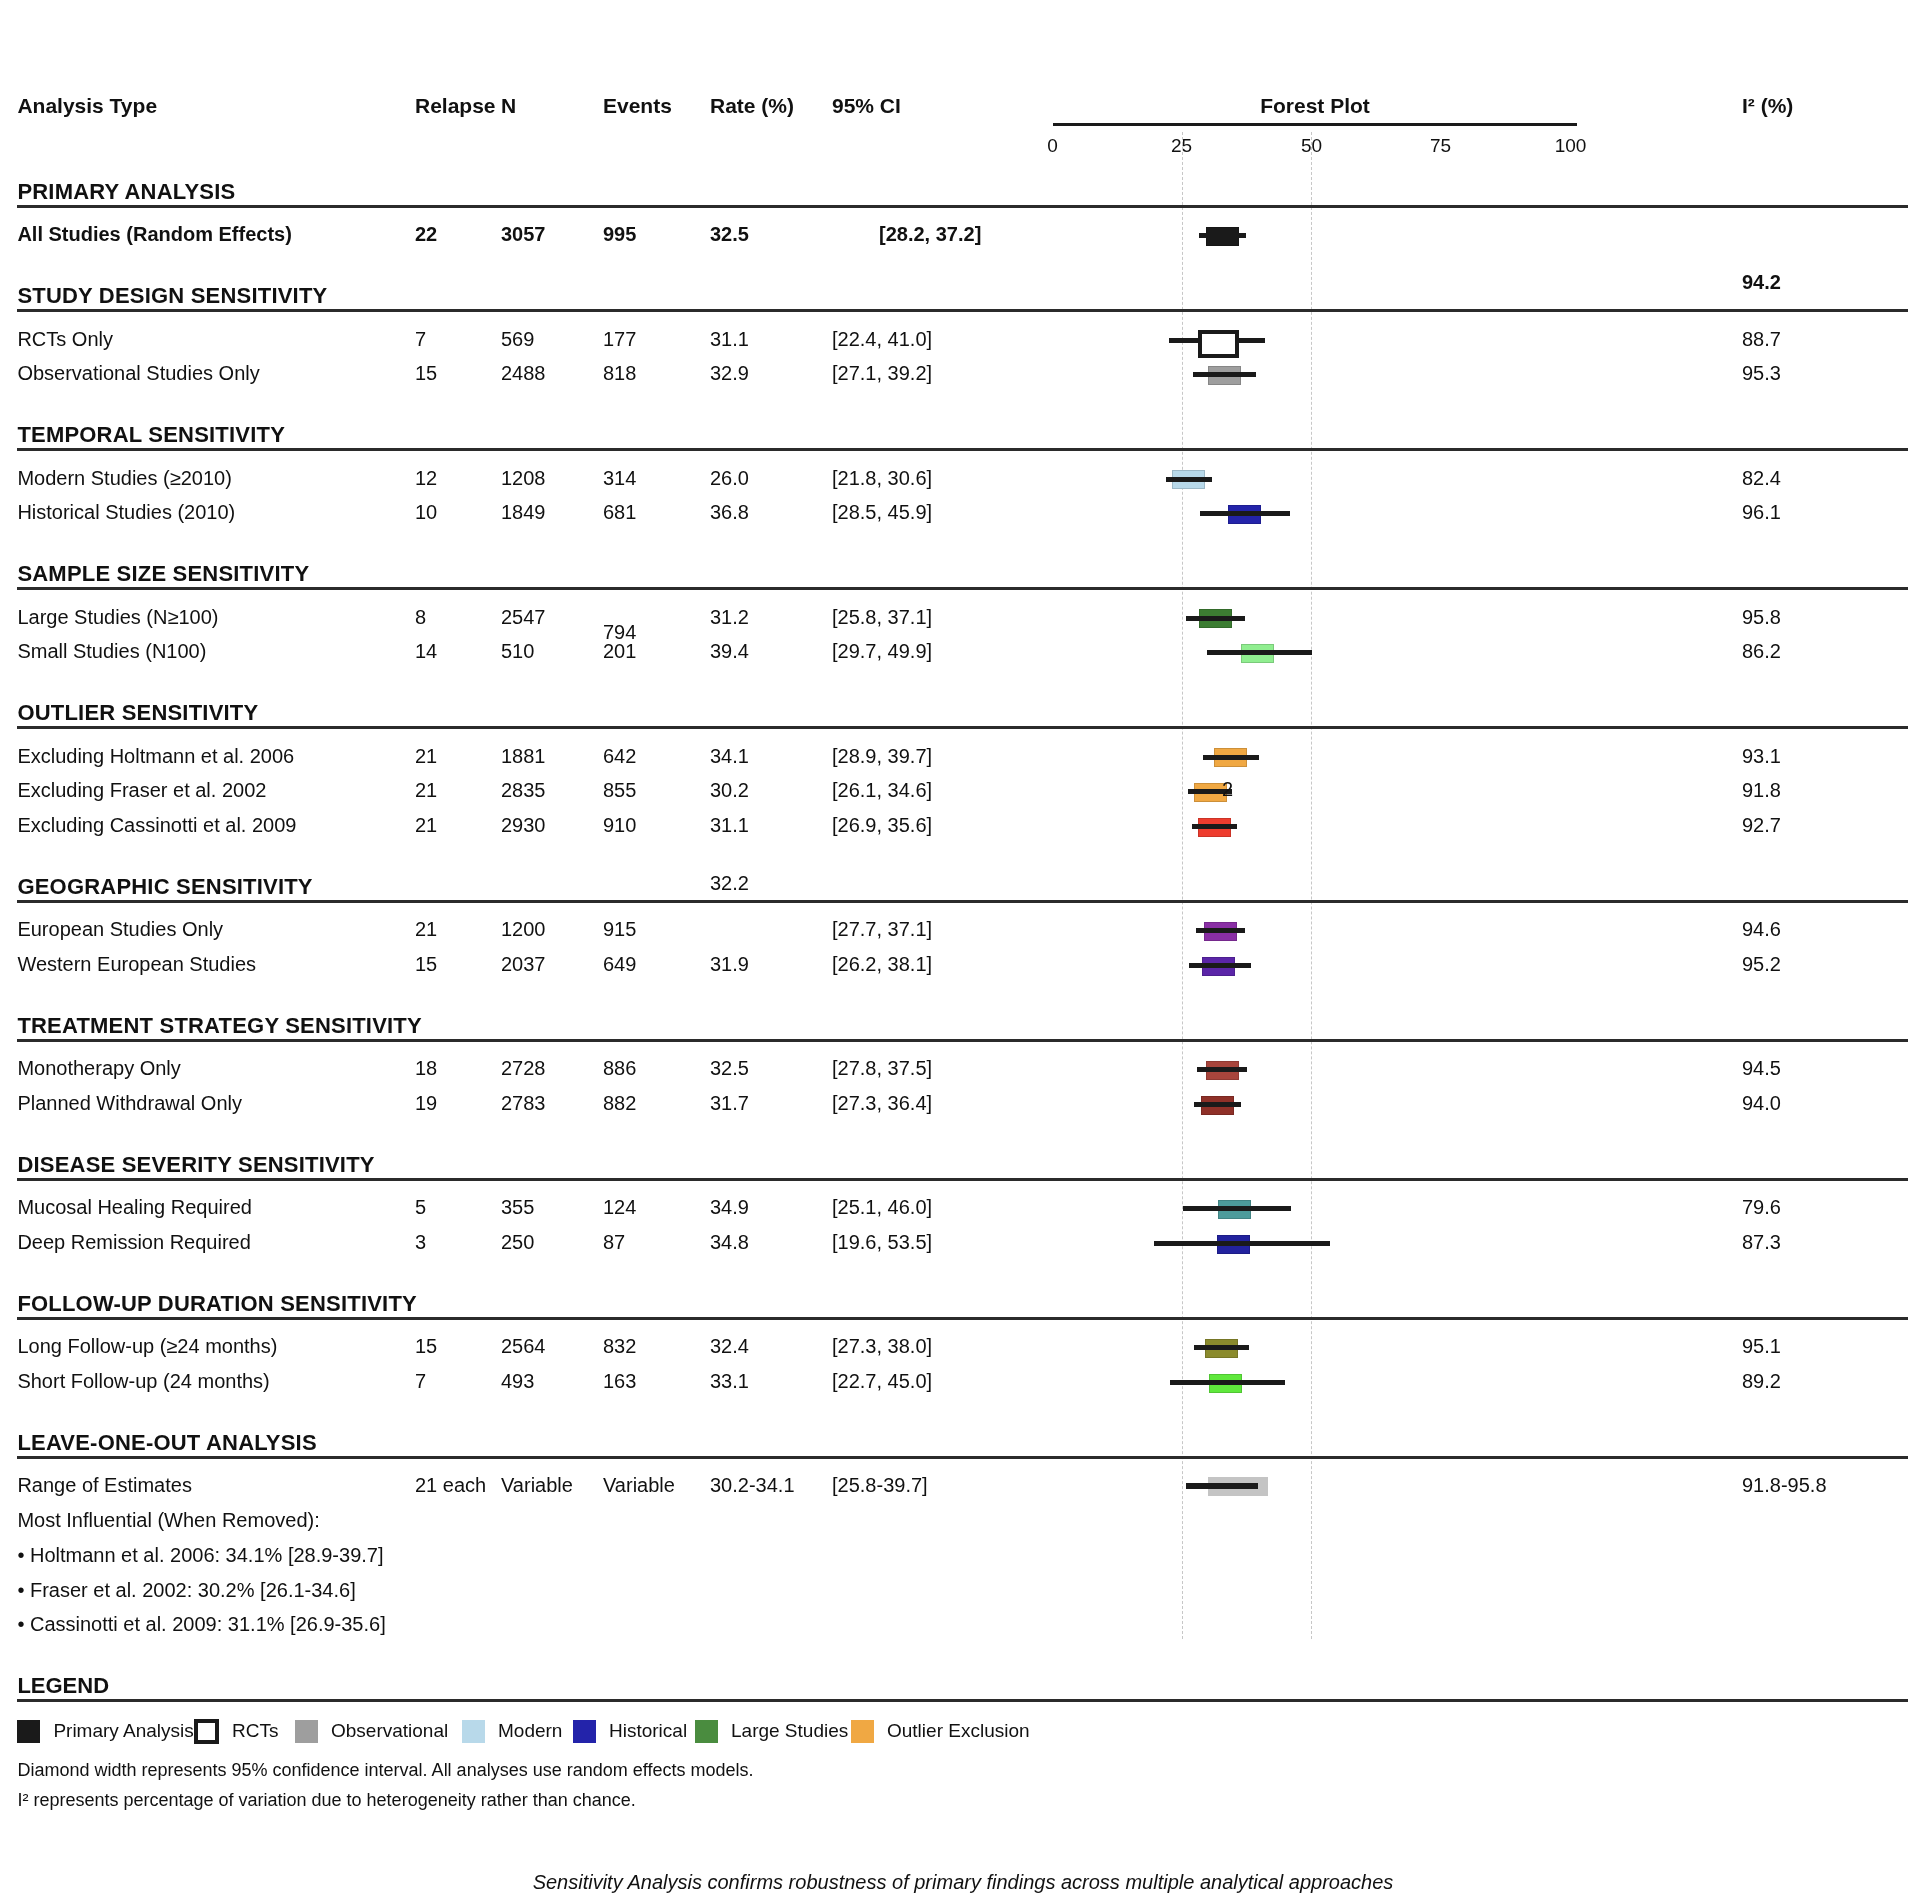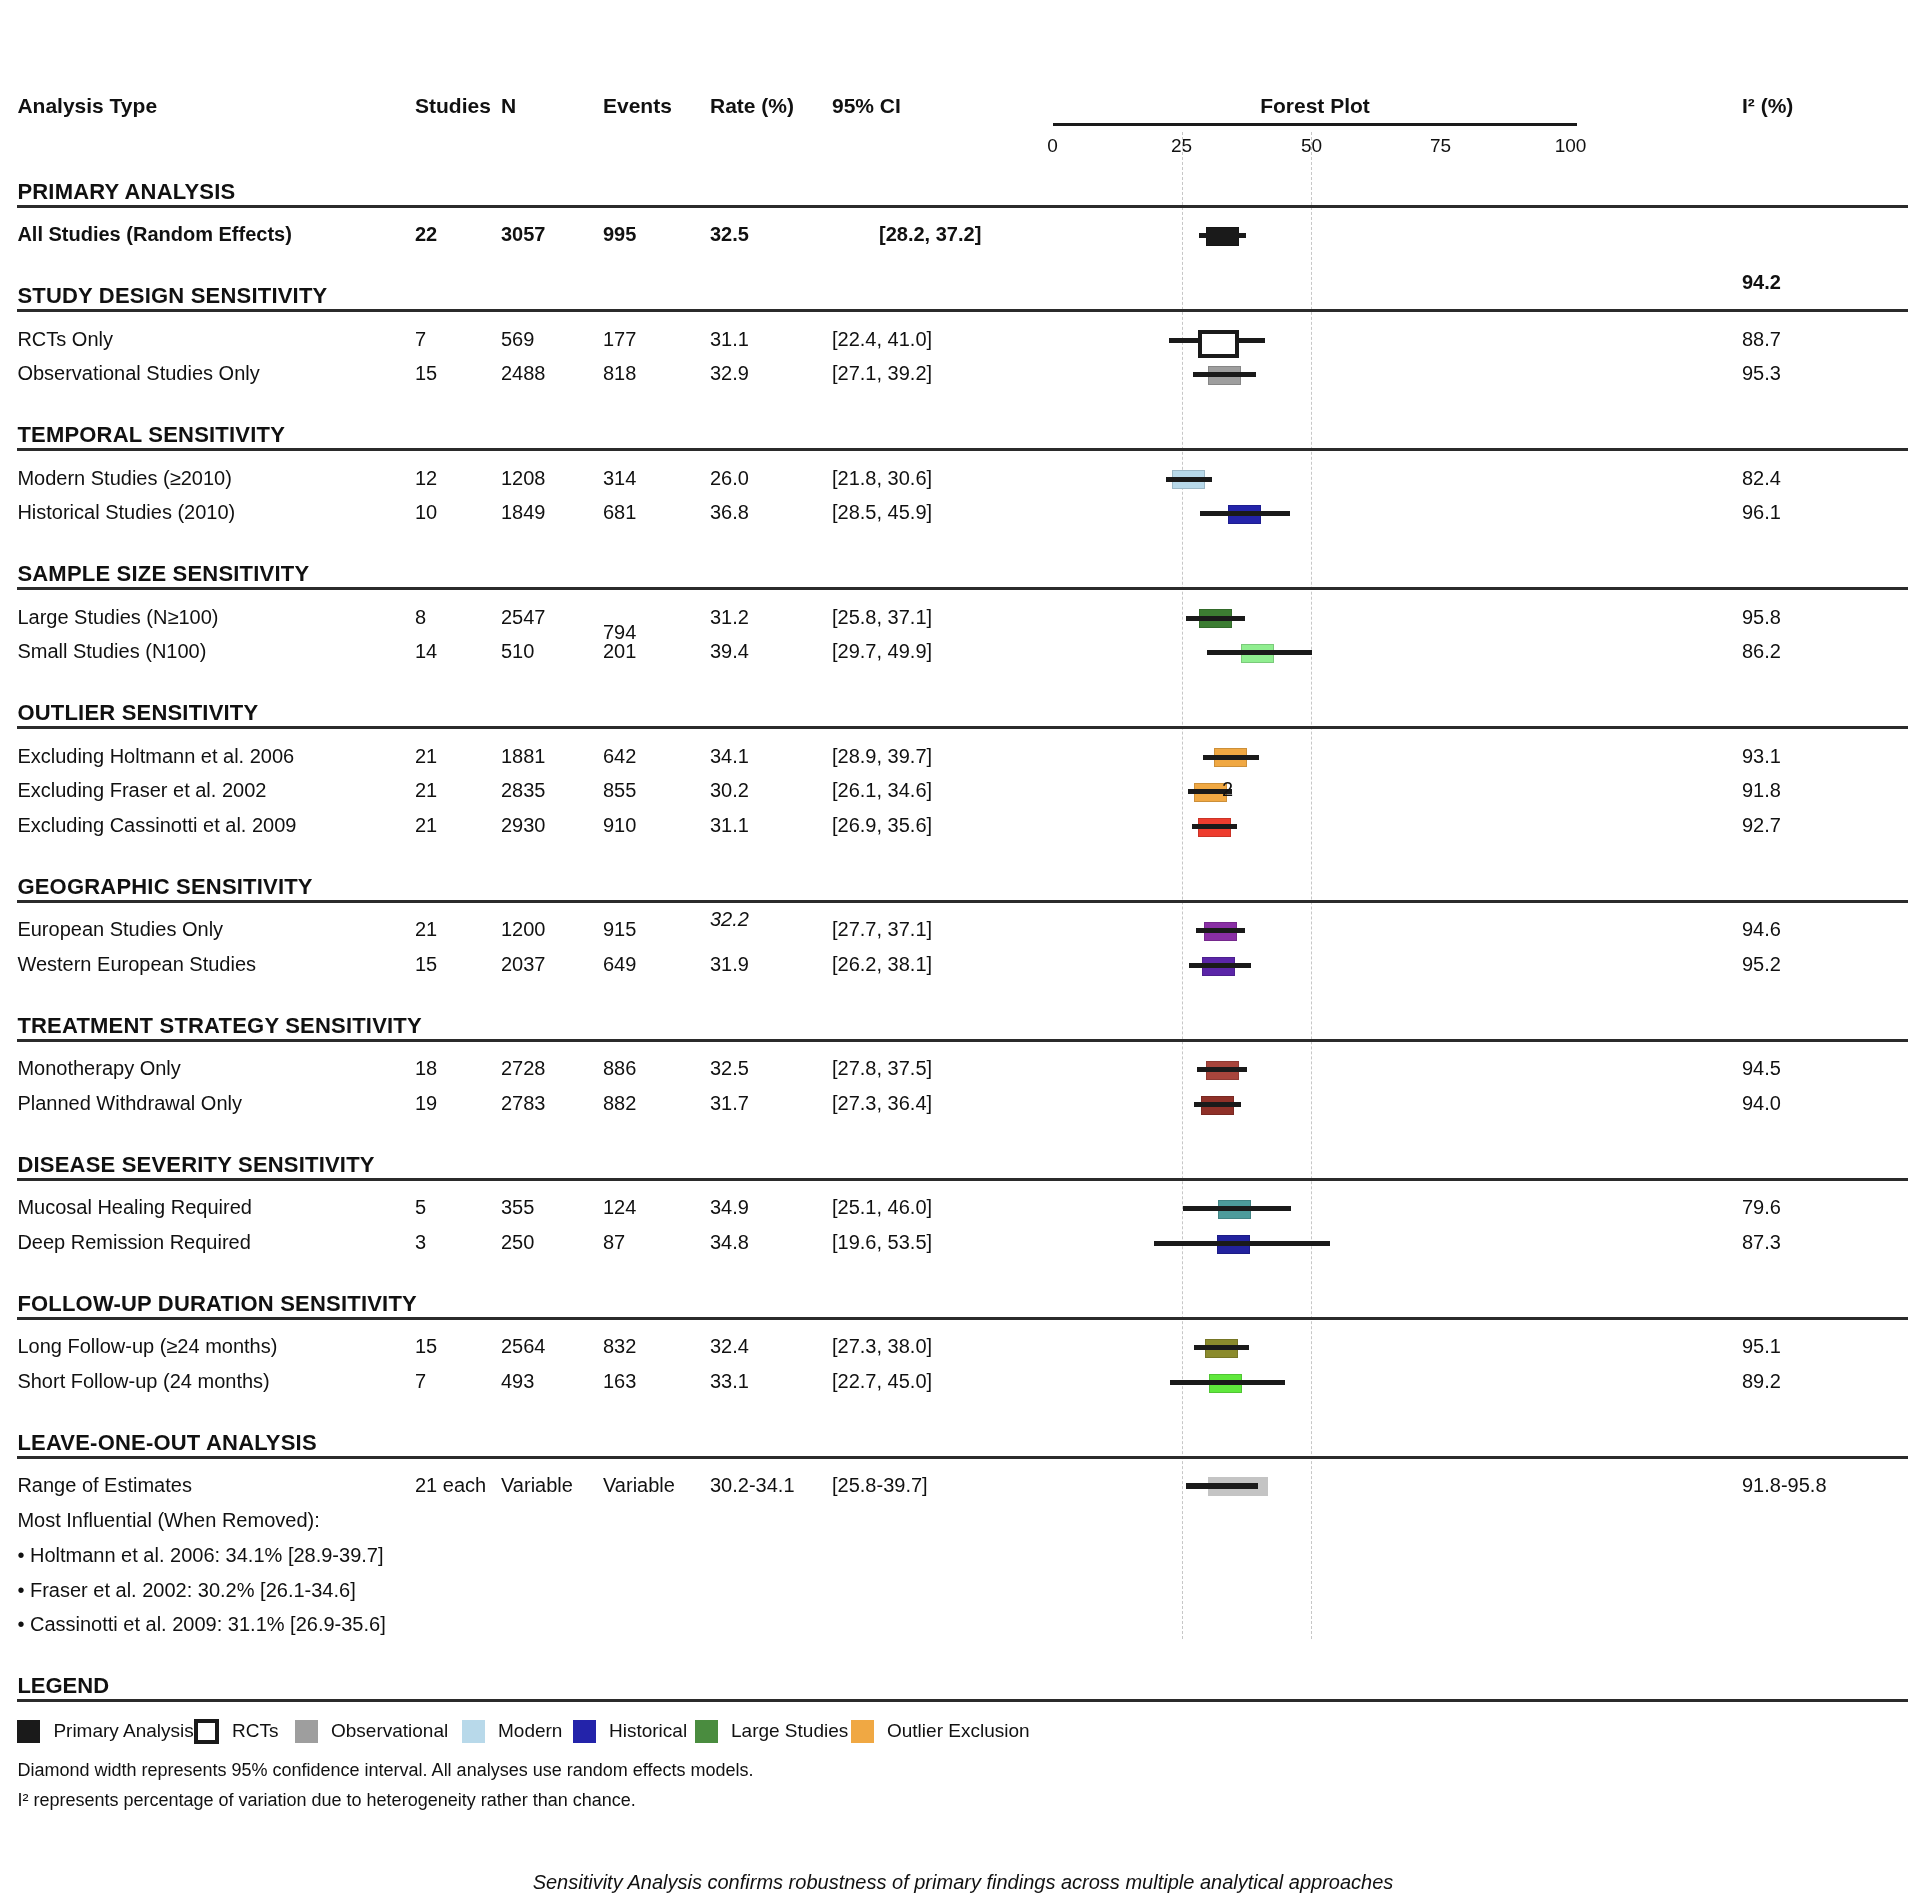--- a/index.html
+++ b/index.html
@@ -29,21 +29,21 @@
   .footnote{font-size:18px;left:17.4px;}
   .favors{font-size:20px;width:100%;text-align:center;left:0;}
   .footer{font-size:20px;font-style:italic;width:100%;text-align:center;left:0;}
 </style>
 </head>
 <body>
 
 <div id="page">
 
   <div class="abs colhead" style="left:17.4px">Analysis Type</div>
-  <div class="abs colhead" style="left:415px">Studies</div>
+  <div class="abs colhead" style="left:415px">Relapse</div>
   <div class="abs colhead" style="left:501px">N</div>
   <div class="abs colhead" style="left:603px">Events</div>
   <div class="abs colhead" style="left:710px">Rate (%)</div>
   <div class="abs colhead" style="left:832px">95% CI</div>
   <div class="abs colhead" style="left:1053px;width:524px;text-align:center">Forest Plot</div>
   <div class="abs colhead" style="left:1742px">I² (%)</div>
 
   <div class="abs axisline" style="left:1053px;top:123px;width:524px"></div>
 
   <div id="ticks">
@@ -158,21 +158,21 @@
       <div class="abs cell" style="left: 832px; top: 814px;">[26.9, 35.6]</div>
       <div class="abs cell" style="left: 1742px; top: 814px;">92.7</div>
       <div class="abs whisker" style="left: 1192px; top: 824px; width: 45px;"></div>
       <div class="abs box" style="left: 1198px; top: 818px; width: 31px; background: rgb(238, 60, 46);"></div>
       <div class="abs sechead" style="left: 17.4px; top: 874px;">GEOGRAPHIC SENSITIVITY</div>
       <div class="abs rule" style="top: 900px;"></div>
       <div class="abs cell" style="left: 17.4px; top: 918px;">European Studies Only</div>
       <div class="abs cell" style="left: 415px; top: 918px;">21</div>
       <div class="abs cell" style="left: 501px; top: 918px;">1200</div>
       <div class="abs cell" style="left: 603px; top: 918px;">915</div>
-      <div class="abs cell" style="left: 710px; top: 908px; font-style: italic;">32.2</div>
+      <div class="abs cell" style="left: 710px; top: 872px;">32.2</div>
       <div class="abs cell" style="left: 832px; top: 918px;">[27.7, 37.1]</div>
       <div class="abs cell" style="left: 1742px; top: 918px;">94.6</div>
       <div class="abs whisker" style="left: 1196px; top: 928px; width: 49px;"></div>
       <div class="abs box" style="left: 1204px; top: 922px; width: 31px; background: rgb(138, 47, 165);"></div>
       <div class="abs cell" style="left: 17.4px; top: 953px;">Western European Studies</div>
       <div class="abs cell" style="left: 415px; top: 953px;">15</div>
       <div class="abs cell" style="left: 501px; top: 953px;">2037</div>
       <div class="abs cell" style="left: 603px; top: 953px;">649</div>
       <div class="abs cell" style="left: 710px; top: 953px;">31.9</div>
       <div class="abs cell" style="left: 832px; top: 953px;">[26.2, 38.1]</div>

